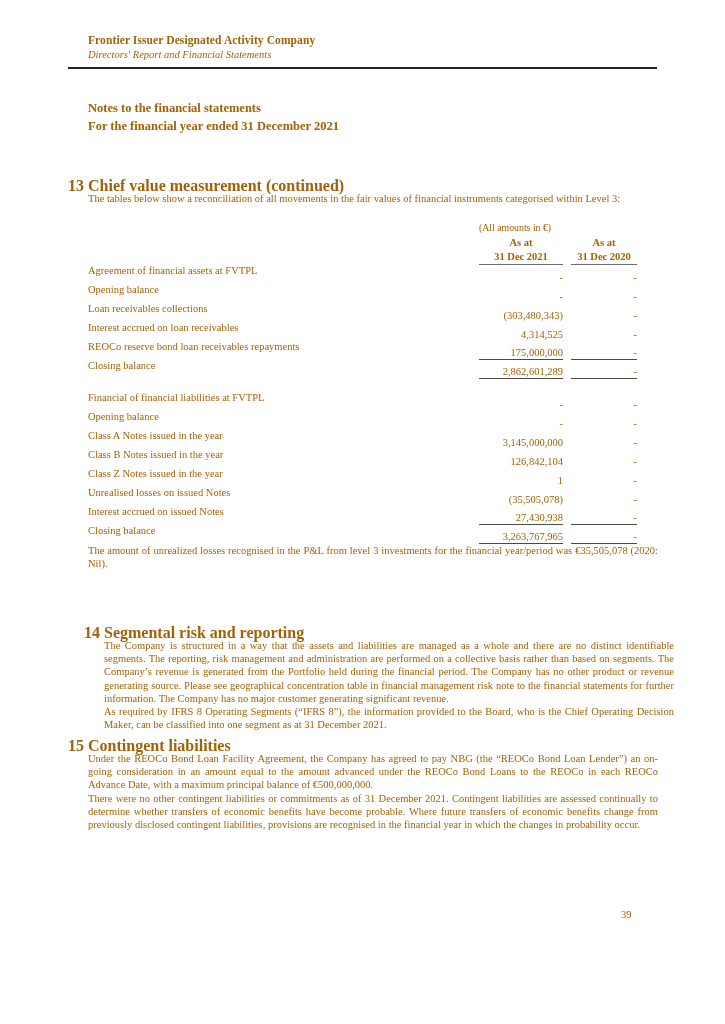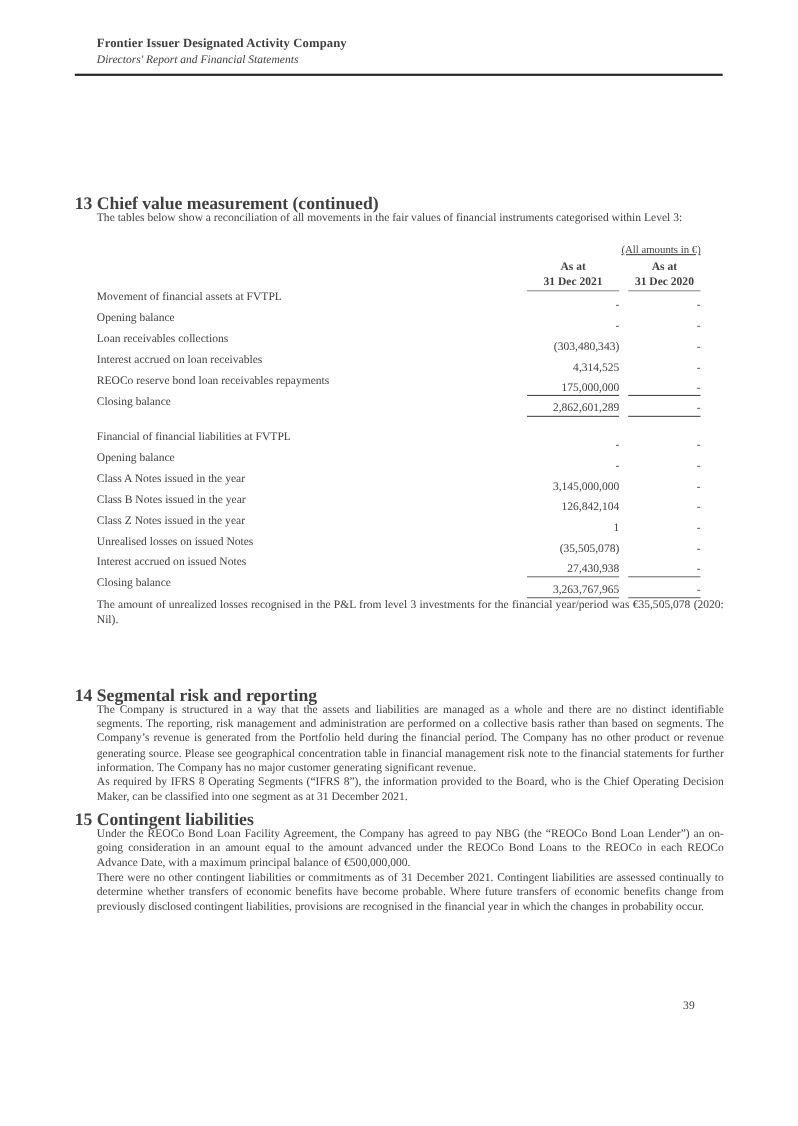--- a/index.html
+++ b/index.html
@@ -7,21 +7,21 @@
     padding: 0;
     background: #e8e8e8;
   }
   .page {
     position: relative;
     width: 725px;
     height: 1024px;
     margin: 0 auto;
     background: #ffffff;
     font-family: "Liberation Serif", "DejaVu Serif", serif;
-    color: #404040;
+    color: #a16207;
     overflow: hidden;
   }
 
   
   .doc-header {
     position: absolute;
     left: 88px;
     top: 33px;
   }
   .company-name {
@@ -55,21 +55,21 @@
     line-height: 17.5px;
   }
 
   
   .sec {
     position: absolute;
     left: 68px;
     width: 590px;
   }
   .sec-13 { top: 179px; }
-  .sec-14 { top: 626px; }
+  .sec-14 { top: 626px; margin-left: 16px; }
   .sec-15 { top: 739px; }
 
   .sec-heading {
     display: flex;
     font-weight: bold;
     font-size: 16px;
     line-height: 13px;
   }
   .sec-num { width: 20px; flex: 0 0 20px; }
   .sec-body { margin-left: 20px; }
@@ -93,26 +93,25 @@
     width: 549px;
     margin-top: 13px;
   }
   table.fin td {
     padding: 0;
     font-size: 10.5px;
     overflow: hidden;
     white-space: nowrap;
   }
   tr.note-row td {
-    text-align: right;
+    text-align: left;
     font-size: 9.8px;
     height: 15px;
     vertical-align: bottom;
     padding-bottom: 1px;
-    text-decoration: underline;
   }
   tr.asat-row td {
     text-align: center;
     font-weight: bold;
     height: 14px;
     vertical-align: bottom;
   }
   tr.date-row td {
     text-align: center;
     font-weight: bold;
@@ -158,20 +157,24 @@
 <body>
 
 <div class="page">
 
   <div class="doc-header">
     <div class="company-name">Frontier Issuer Designated Activity Company</div>
     <div class="doc-subtitle">Directors' Report and Financial Statements</div>
   </div>
   <div class="header-rule"></div>
 
+  <div class="notes-title">
+    <div>Notes to the financial statements</div>
+    <div>For the financial year ended 31 December 2021</div>
+  </div>
 
   <div class="sec sec-13">
     <div class="sec-heading">
       <span class="sec-num">13</span>
       <span>Chief value measurement (continued)</span>
     </div>
     <div class="sec-body">
       <p class="para intro-para">The tables below show a reconciliation of all movements in the fair values of financial instruments categorised within Level 3:</p>
 
       <table class="fin">
@@ -193,21 +196,21 @@
           <td>As at</td>
         </tr>
         <tr class="date-row">
           <td></td>
           <td><span class="hd-u">31 Dec 2021</span></td>
           <td></td>
           <td><span class="hd-u">31 Dec 2020</span></td>
         </tr>
 
         <tr class="body-row">
-          <td class="lbl">Movement of financial assets at FVTPL</td>
+          <td class="lbl">Agreement of financial assets at FVTPL</td>
           <td class="val"><span>-</span></td>
           <td></td>
           <td class="val"><span>-</span></td>
         </tr>
         <tr class="body-row">
           <td class="lbl">Opening balance</td>
           <td class="val"><span>-</span></td>
           <td></td>
           <td class="val"><span>-</span></td>
         </tr>

